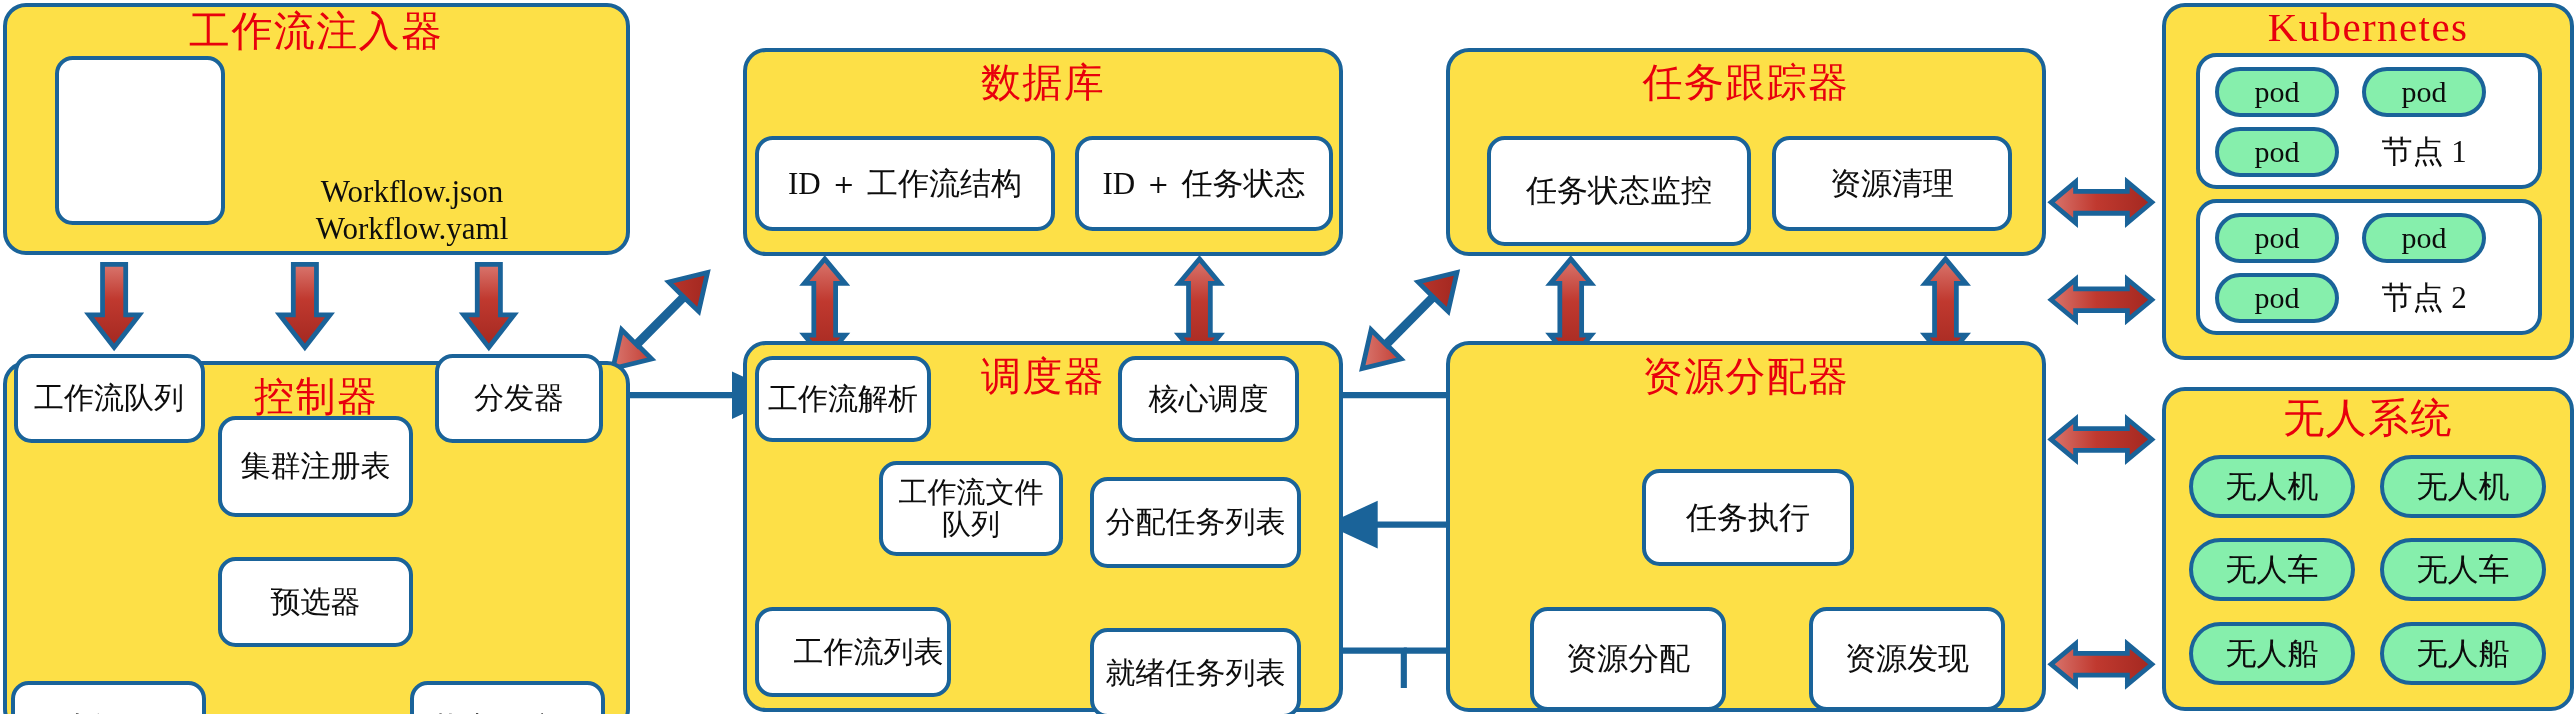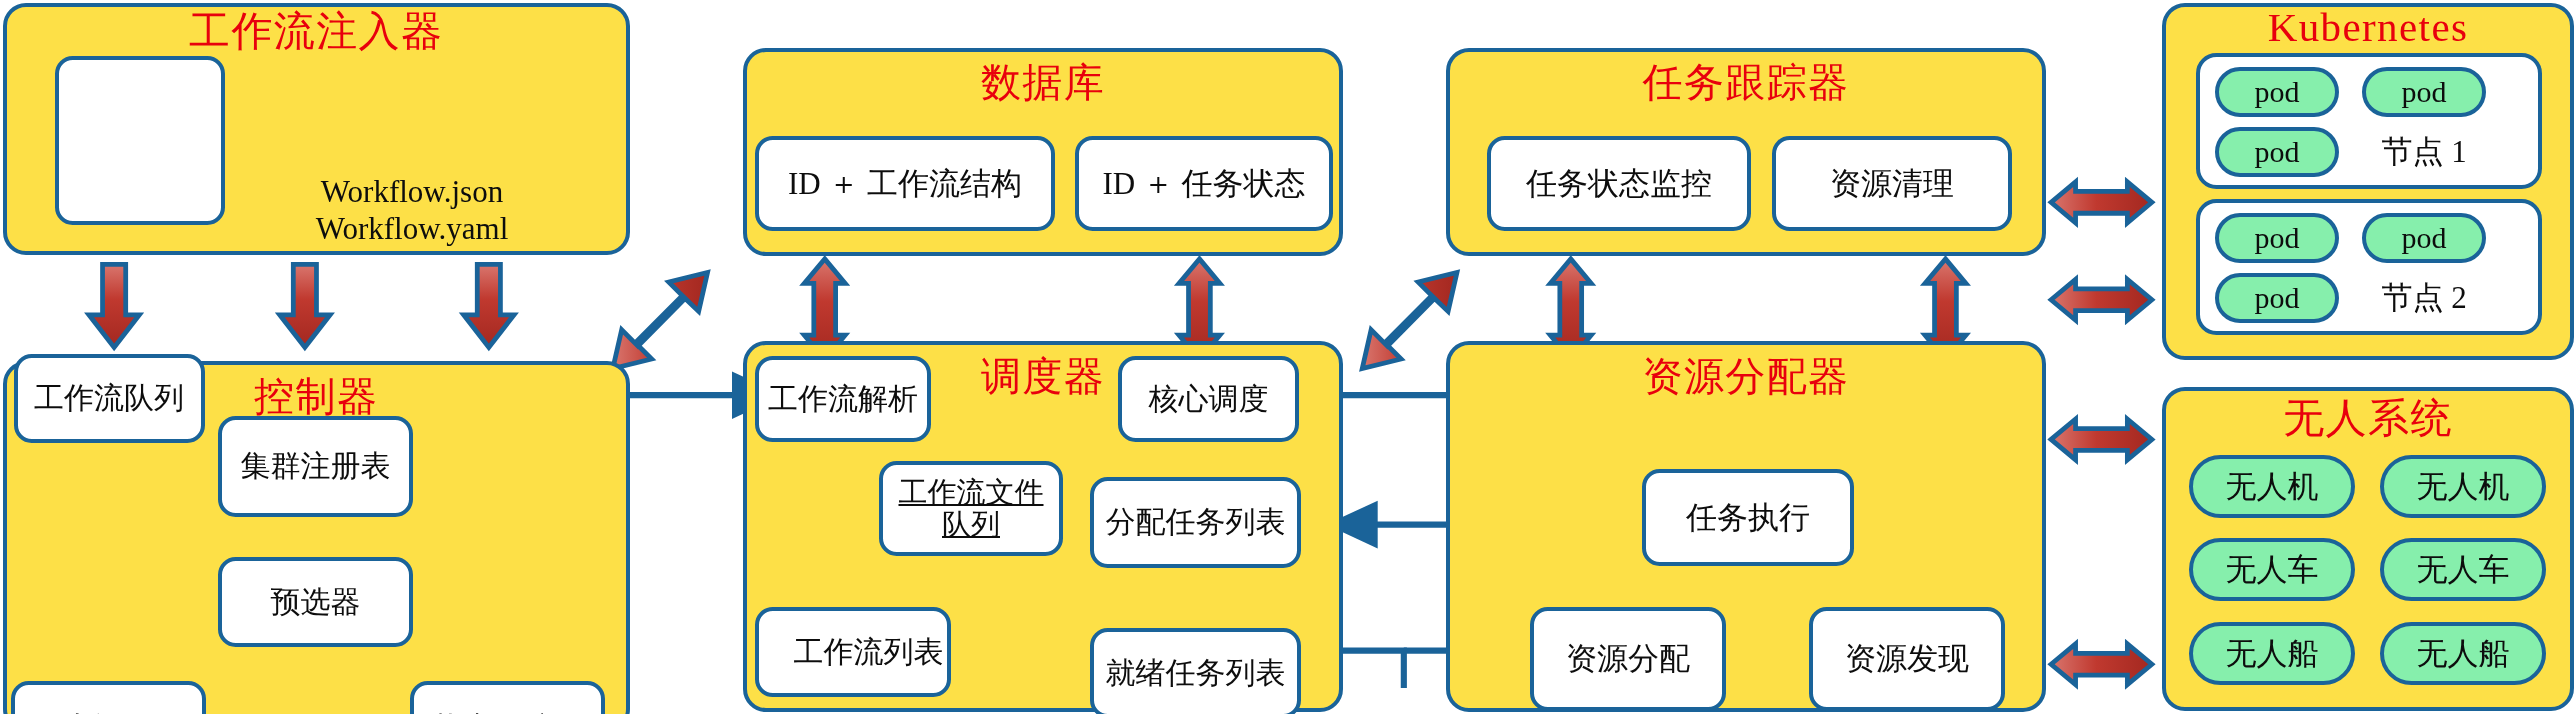--- a/index.html
+++ b/index.html
@@ -227,21 +227,21 @@
 
   <div class="panel" style="left:743px;top:48px;width:600px;height:208px;">
     <div class="panel-title" style="top:2.7px;font-size:40px;">数据库</div>
   </div>
   <div class="node" style="left:755px;top:136px;width:300px;height:95px;font-size:31px;">ID ＋ 工作流结构</div>
   <div class="node" style="left:1075px;top:136px;width:258px;height:95px;font-size:31px;">ID ＋ 任务状态</div>
 
   <div class="panel" style="left:1446px;top:48px;width:600px;height:208px;">
     <div class="panel-title" style="top:2.7px;font-size:40px;">任务跟踪器</div>
   </div>
-  <div class="node" style="left:1487px;top:136px;width:264px;height:95px;font-size:31px;">任务状态监控</div>
+  <div class="node" style="left:1487px;top:136px;width:264px;height:110px;font-size:31px;">任务状态监控</div>
   <div class="node" style="left:1772px;top:136px;width:240px;height:95px;font-size:31px;">资源清理</div>
 
   <div class="panel" style="left:2162px;top:2.7px;width:412px;height:357px;">
     <div class="panel-title" style="top:-4.1px;font-size:41px;">Kubernetes</div>
   </div>
 
   <div class="node" style="left:2196px;top:53px;width:346px;height:136px;border-radius:20.4px;"></div>
   <div class="pill" style="left:2215px;top:67px;width:124px;height:50px;font-size:30px;">pod</div>
   <div class="pill" style="left:2362px;top:67px;width:124px;height:50px;font-size:30px;">pod</div>
   <div class="pill" style="left:2215px;top:127px;width:124px;height:50px;font-size:30px;">pod</div>
@@ -250,31 +250,32 @@
   <div class="node" style="left:2196px;top:199px;width:346px;height:136px;border-radius:20.4px;"></div>
   <div class="pill" style="left:2215px;top:213px;width:124px;height:50px;font-size:30px;">pod</div>
   <div class="pill" style="left:2362px;top:213px;width:124px;height:50px;font-size:30px;">pod</div>
   <div class="pill" style="left:2215px;top:273px;width:124px;height:50px;font-size:30px;">pod</div>
   <div class="plainlabel" style="left:2362px;top:273px;width:124px;height:50px;font-size:31px;">节点 2</div>
 
   <div class="panel" style="left:2.7px;top:341px;width:627px;height:371px;margin-top:20px;">
     <div class="panel-title" style="top:4.1px;font-size:40px;">控制器</div>
   </div>
   <div class="node" style="left:13.6px;top:354px;width:191px;height:89px;font-size:30px;">工作流队列</div>
+  <div class="node" style="left:435px;top:354px;width:168px;height:89px;font-size:30px;">分发器</div>
   <div class="node" style="left:218px;top:416px;width:195px;height:101px;font-size:30px;">集群注册表</div>
   <div class="node" style="left:218px;top:557px;width:195px;height:90px;font-size:30px;">预选器</div>
   <div class="node" style="left:11px;top:681px;width:195px;height:95px;font-size:30px;">压力评估器</div>
   <div class="node" style="left:410px;top:681px;width:195px;height:95px;font-size:30px;">状态跟踪器</div>
 
   <div class="panel" style="left:743px;top:341px;width:600px;height:371px;">
     <div class="panel-title" style="top:4.1px;font-size:40px;">调度器</div>
   </div>
   <div class="node" style="left:755px;top:356px;width:176px;height:86px;font-size:30px;">工作流解析</div>
   <div class="node" style="left:1118px;top:356px;width:181px;height:86px;font-size:30px;">核心调度</div>
-  <div class="node" style="left:879px;top:461px;width:184px;height:95px;font-size:29px;text-decoration:underline;">工作流文件
+  <div class="node" style="left:879px;top:461px;width:184px;height:95px;font-size:29px;">工作流文件
 队列</div>
   <div class="node" style="left:1090px;top:477px;width:211px;height:91px;font-size:30px;">分配任务列表</div>
   <div class="node" style="left:755px;top:607px;width:196px;height:90px;font-size:30px;padding-left:31px;">工作流列表</div>
   <div class="node" style="left:1090px;top:607px;width:211px;height:90px;font-size:30px;margin-top:21px;">就绪任务列表</div>
 
   <div class="panel" style="left:1446px;top:341px;width:600px;height:371px;">
     <div class="panel-title" style="top:4.1px;font-size:40px;">资源分配器</div>
   </div>
   <div class="node" style="left:1642px;top:469px;width:212px;height:97px;font-size:31px;">任务执行</div>
   <div class="node" style="left:1530px;top:607px;width:196px;height:104px;font-size:31px;">资源分配</div>

